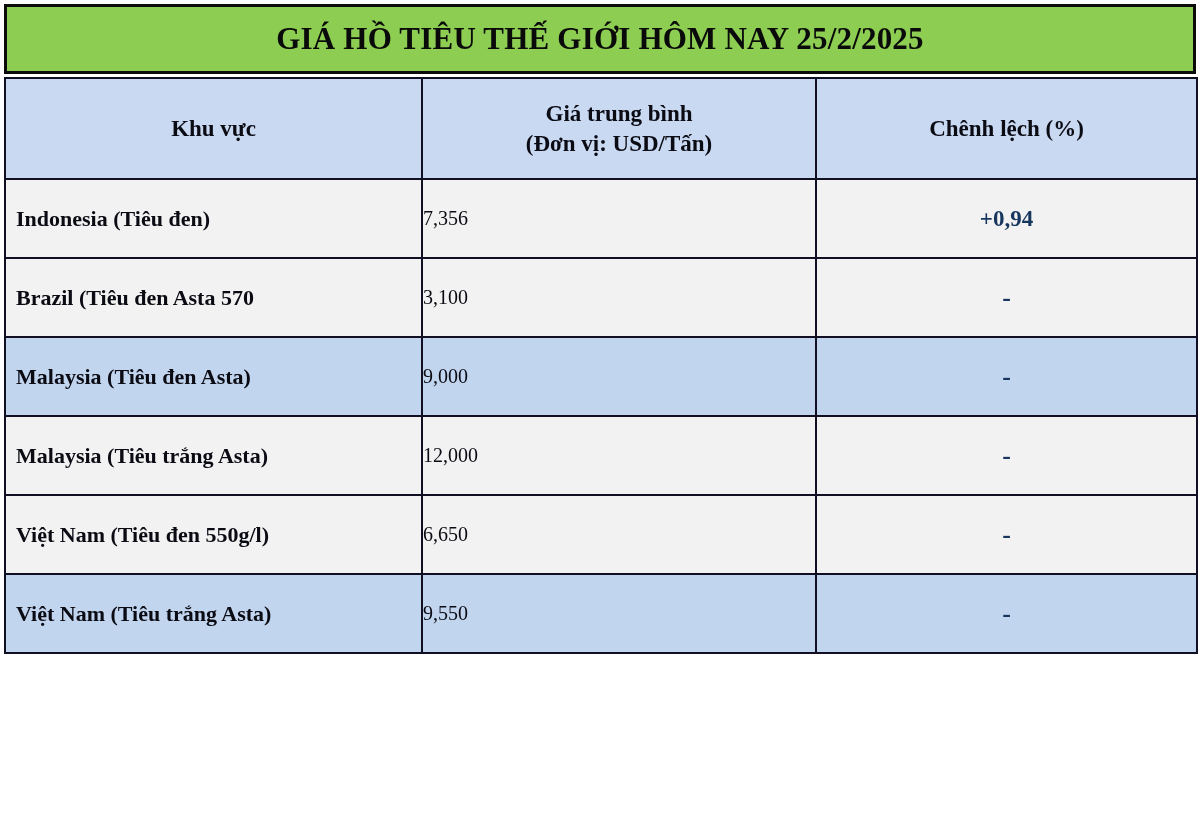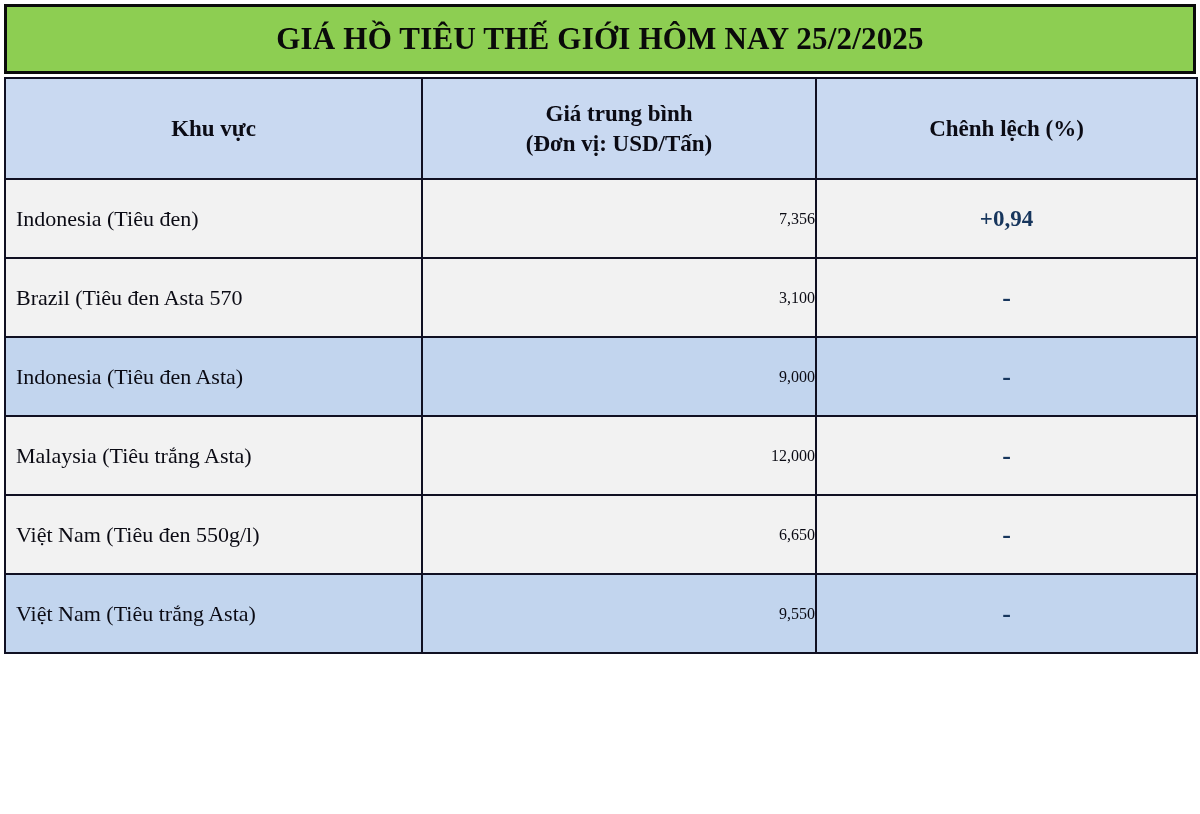--- a/index.html
+++ b/index.html
@@ -131,27 +131,27 @@
     font-family: "Liberation Serif", "DejaVu Serif", serif;
     font-size: 23px;
     color: #0b0b14;
     background: #F2F2F2;
   }
   tbody tr.alt td { background: #C2D5EE; }
 
   td.region {
     text-align: left;
     padding-left: 10px;
+    font-weight: bold;
+    font-size: 22px;
+  }
+  td.price {
+    text-align: left;
     font-weight: normal;
-    font-size: 22px;
-  }
-  td.price {
-    text-align: right;
-    font-weight: normal;
-    font-size: 16px;
+    font-size: 20px;
   }
   td.change {
     text-align: center;
     font-weight: bold;
     font-size: 23px;
     margin-top: 18px;
   }
   td.change.up   { color: #17365D; }
   td.change.down { color: #D10000; }
   td.change.flat { color: #17365D; font-weight: bold; font-size: 26px; }
@@ -192,21 +192,21 @@
           <td class="region">Indonesia (Tiêu đen)</td>
           <td class="price">7,356</td>
           <td class="change up">+0,94</td>
         </tr>
         <tr>
           <td class="region">Brazil (Tiêu đen Asta 570</td>
           <td class="price">3,100</td>
           <td class="change flat">-</td>
         </tr>
         <tr class="alt">
-          <td class="region">Indonesia (Tiêu đen Asta)</td>
+          <td class="region">Malaysia (Tiêu đen Asta)</td>
           <td class="price">9,000</td>
           <td class="change flat">-</td>
         </tr>
         <tr>
           <td class="region">Malaysia (Tiêu trắng Asta)</td>
           <td class="price">12,000</td>
           <td class="change flat">-</td>
         </tr>
         <tr>
           <td class="region">Việt Nam (Tiêu đen 550g/l)</td>

